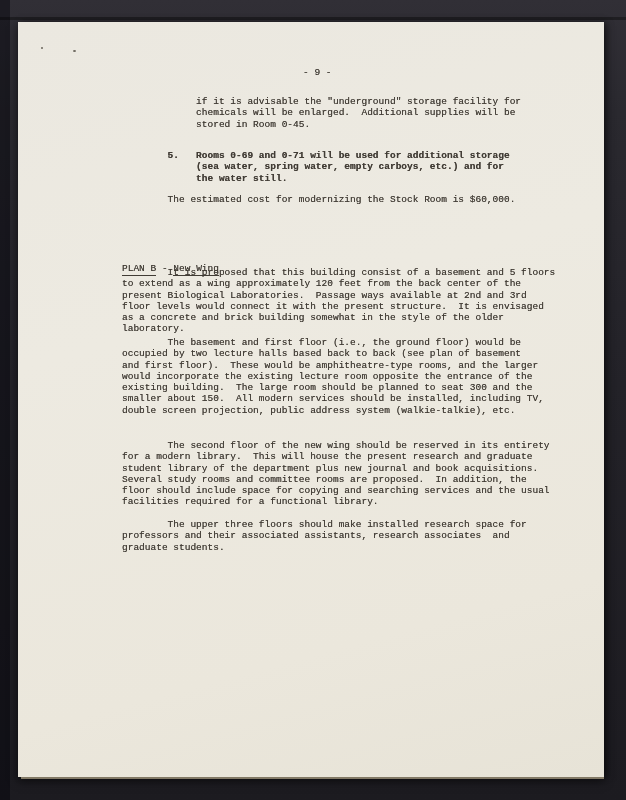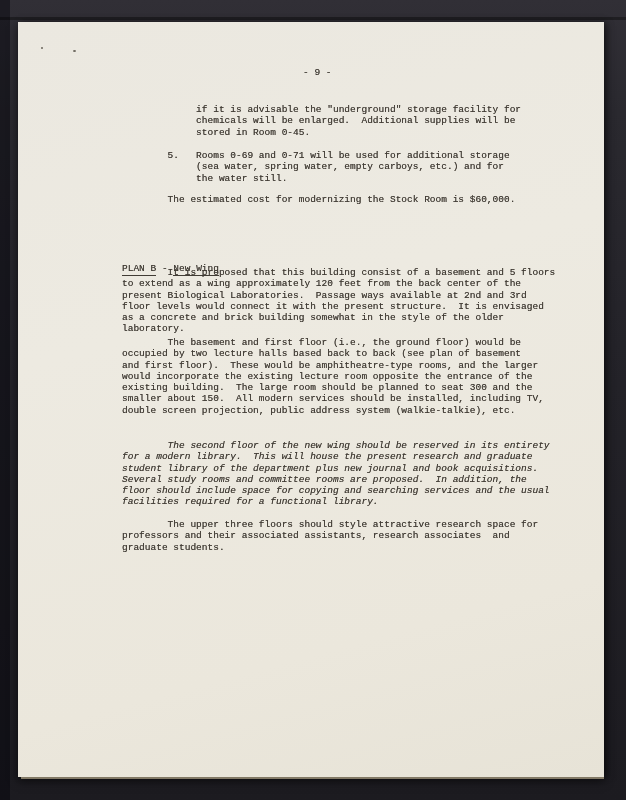--- a/index.html
+++ b/index.html
@@ -68,27 +68,27 @@
     font-family: "Liberation Mono", "DejaVu Sans Mono", monospace;
     font-size: 9.5px;
     line-height: 11.3px;
     letter-spacing: 0;
     color: var(--ink, #413c35);
     white-space: pre;
     text-shadow: 0 0 0.6px rgba(64,59,52,0.75);
   }
   .pageno  { left: 285px; top: 45px;  }
   .blk     { left: 104px; }
-  .b-item4 { top: 82px;  }
-  .b-item5 { top: 128px; }
+  .b-item4 { top: 74px;  }
+  .b-item5 { top: 128px; font-weight: bold; }
   .b-cost  { top: 172px; text-align: center; }
   .b-head  { top: 218px; margin-top: 23px; }
   .b-p1    { top: 245px; }
   .b-p2    { top: 315px; }
-  .b-p3    { top: 418px; font-style: italic; }
+  .b-p3    { top: 418px; }
   .b-p4    { top: 497px; }
   .b-close { top: 543px; }
   .u {
     border-bottom: 1.2px solid currentColor;
     padding-bottom: 1px;
   }
 </style>
 </head>
 <body>
 
@@ -129,18 +129,18 @@
 smaller about 150.  All modern services should be installed, including TV,
 double screen projection, public address system (walkie-talkie), etc.</pre>
 
     <pre class="txt blk b-p3">        The second floor of the new wing should be reserved in its entirety
 for a modern library.  This will house the present research and graduate
 student library of the department plus new journal and book acquisitions.
 Several study rooms and committee rooms are proposed.  In addition, the
 floor should include space for copying and searching services and the usual
 facilities required for a functional library.</pre>
 
-    <pre class="txt blk b-p4">        The upper three floors should style attractive research space for
+    <pre class="txt blk b-p4">        The upper three floors should make installed research space for
 professors and their associated assistants, research associates  and
 graduate students.</pre>
 
   </div>
 </div>
 
 </body></html>

